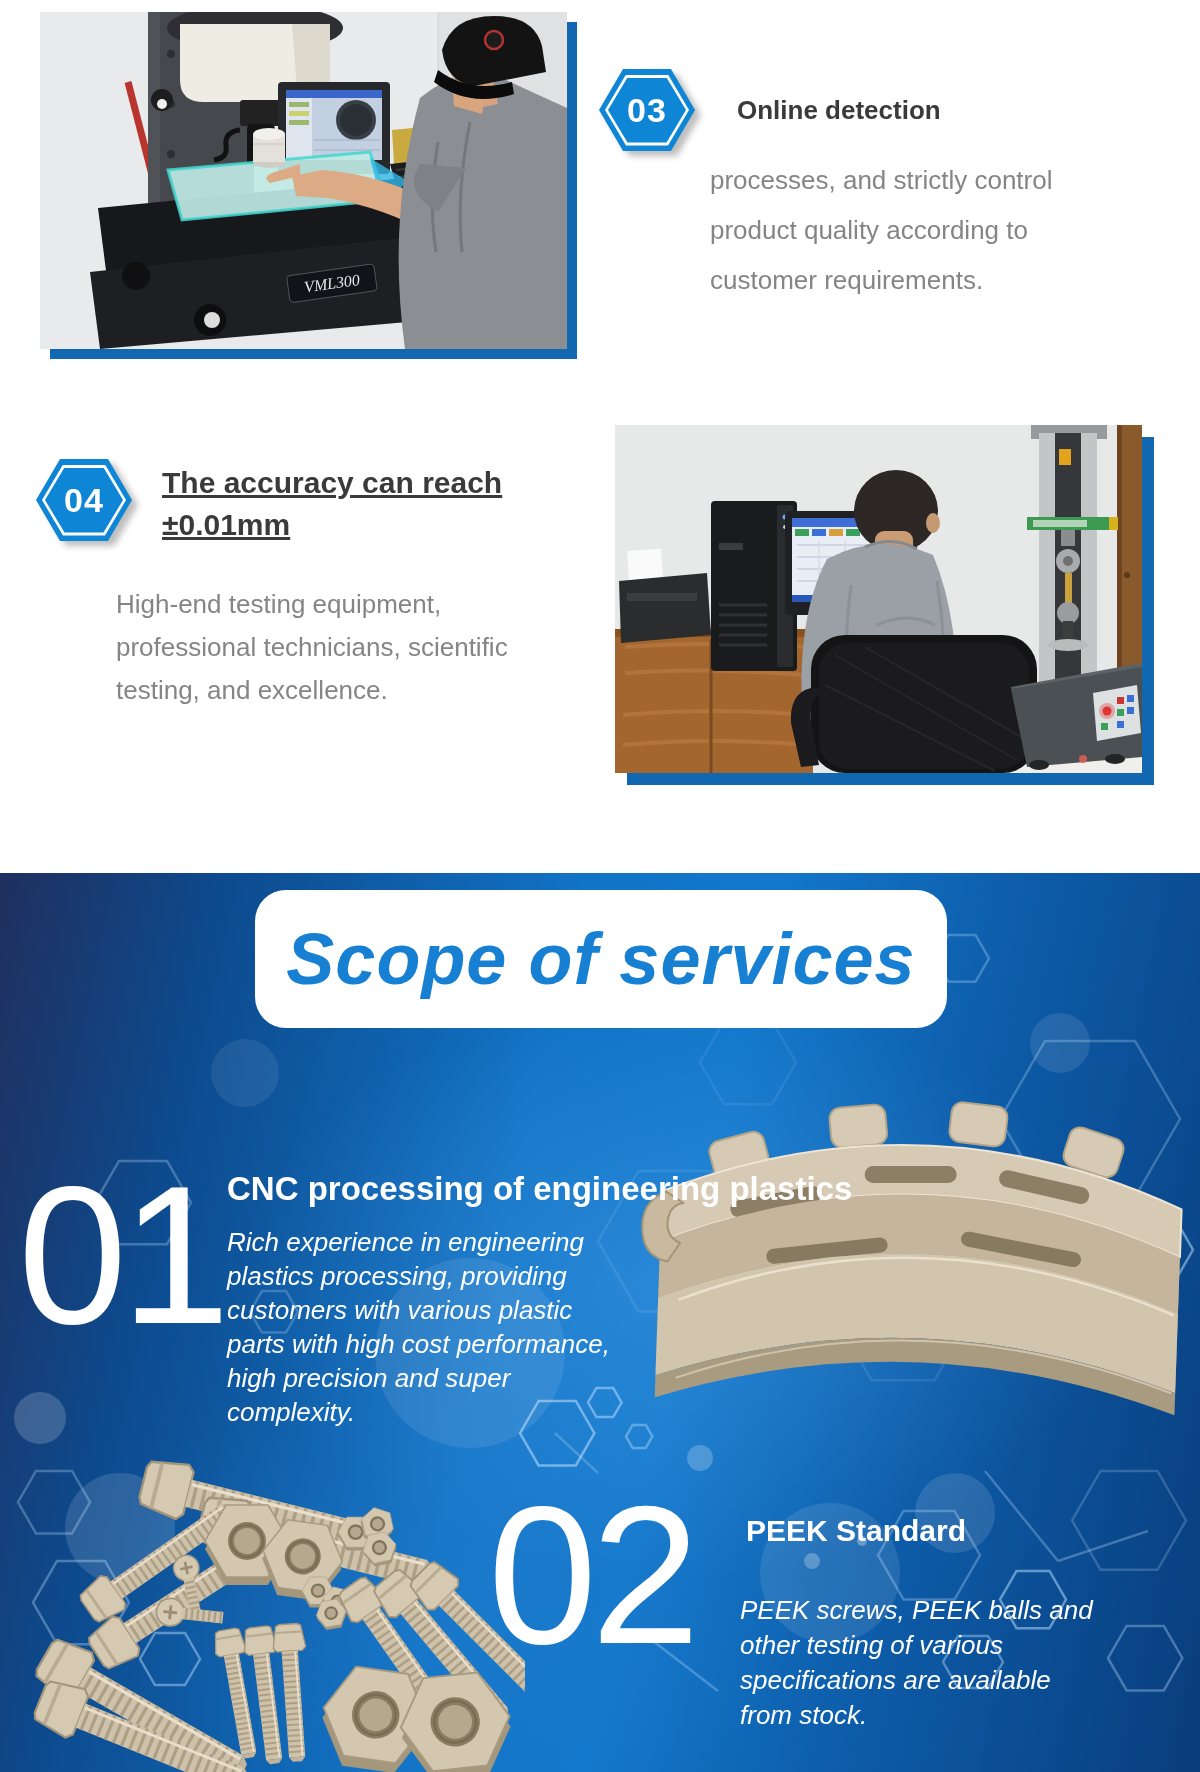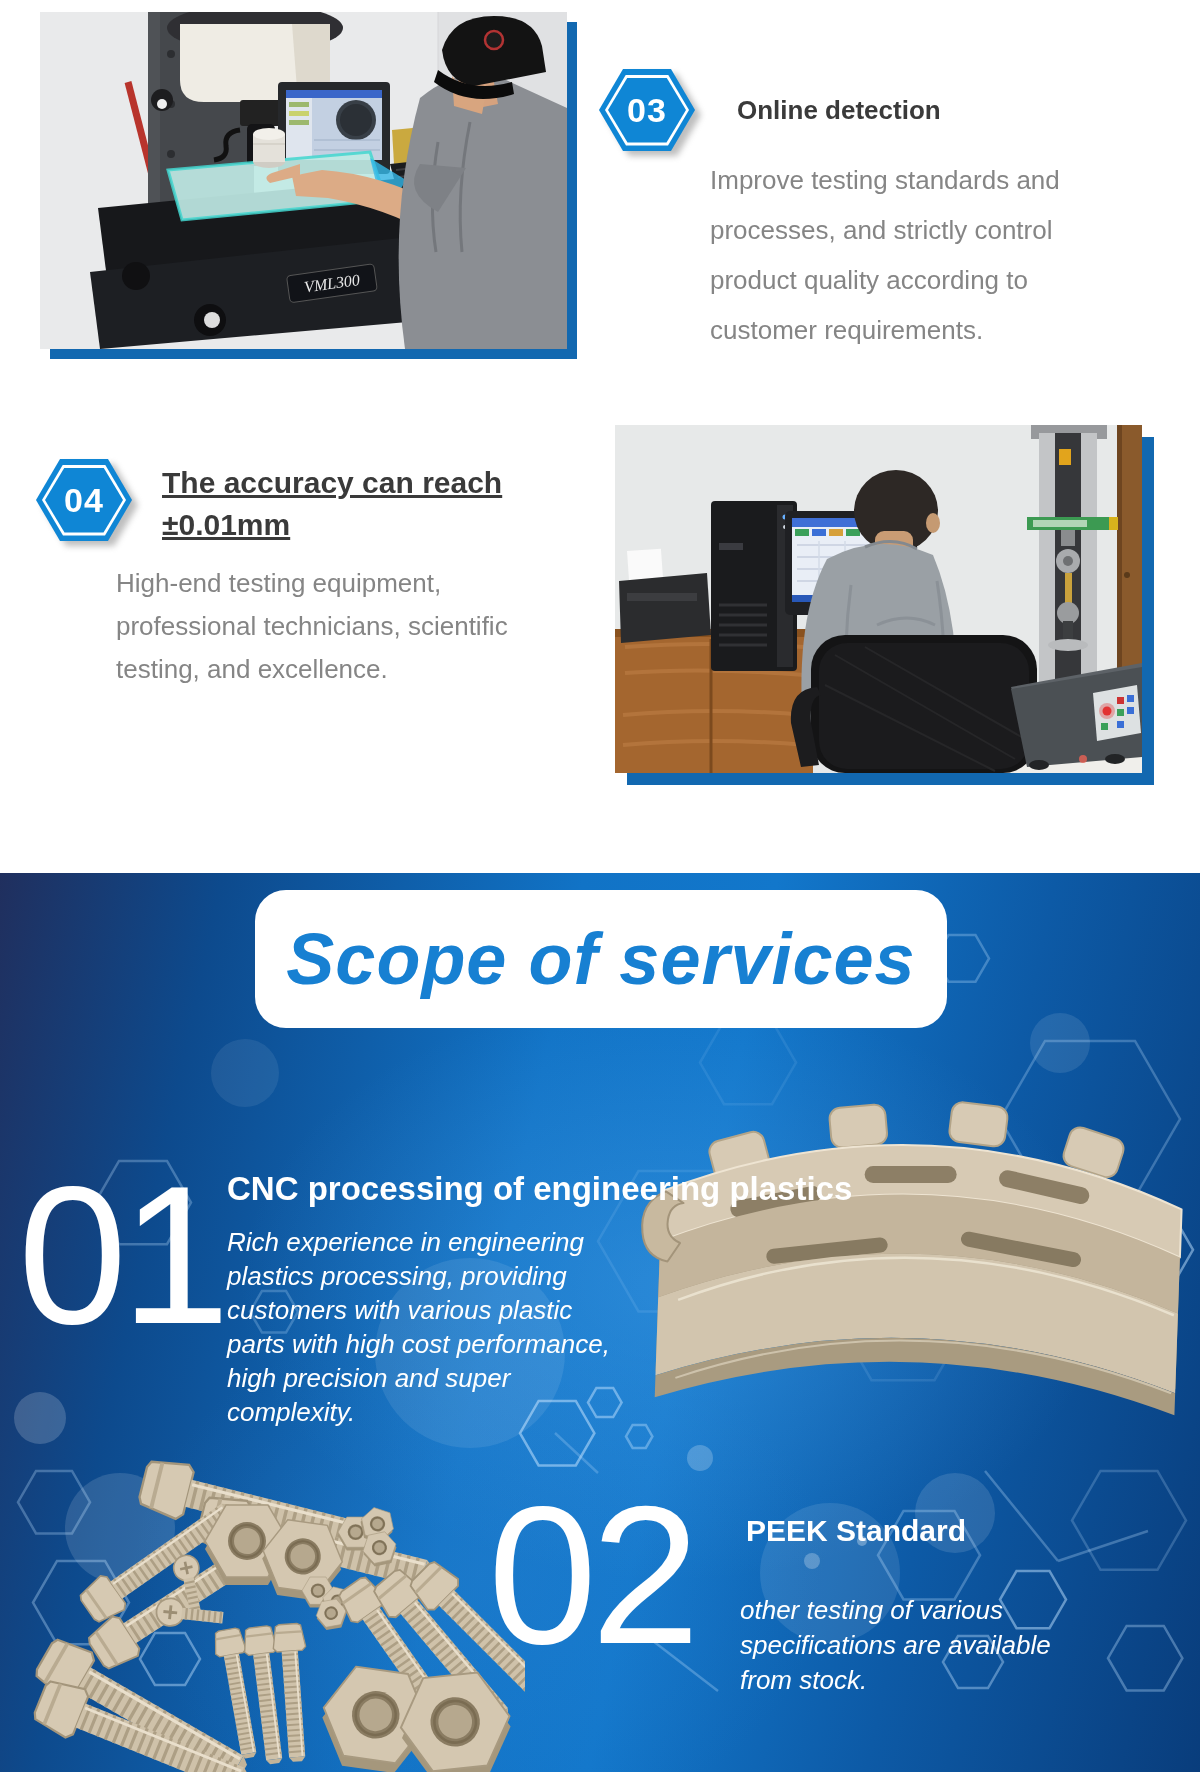--- a/index.html
+++ b/index.html
@@ -113,38 +113,37 @@
 
   <div class="hexwrap" style="left:599px;top:69px;">
     <div class="hex hex-outer">
         <div class="hex hex-white">
           <div class="hex hex-inner">03</div>
         </div>
       </div>
   </div>
   <div class="step-title" style="left:737px;top:95px;font-size:26px;">Online detection</div>
   <div class="step-body" style="left:710px;top:155px;font-size:26px;line-height:50px;">
-    <span class="line">Improve testing standards and</span>
     <span class="line">processes, and strictly control</span>
     <span class="line">product quality according to</span>
     <span class="line">customer requirements.</span>
   </div>
 
   <div class="hexwrap" style="left:36px;top:459px;">
     <div class="hex hex-outer">
         <div class="hex hex-white">
           <div class="hex hex-inner">04</div>
         </div>
       </div>
   </div>
   <div class="step-title" style="left:162px;top:462px;font-size:30px;line-height:42px;text-decoration:underline;">
     <span class="line">The accuracy can reach</span>
     <span class="line">±0.01mm</span>
   </div>
-  <div class="step-body" style="left:116px;top:562px;font-size:26px;line-height:43px;">
+  <div class="step-body" style="left:116px;top:583px;font-size:26px;line-height:43px;">
     <span class="line">High-end testing equipment,</span>
     <span class="line">professional technicians, scientific</span>
     <span class="line">testing, and excellence.</span>
   </div>
 
   <div class="photo-shadow" style="left:627px;top:437px;width:527px;height:348px;"></div>
   <div class="photo" style="left:615px;top:425px;width:527px;height:348px;">
     <svg width="527" height="348" viewBox="0 0 527 348">
       <rect width="527" height="348" fill="#e7e9e9"></rect>
       <polygon points="390,320 527,295 527,348 260,348" fill="#f0efeb"></polygon>
@@ -363,18 +362,19 @@
       <use href="#bolt" transform="translate(368,148) rotate(55) scale(1.15)"></use>
       <use href="#bolt" transform="translate(402,140) rotate(50) scale(1.2)"></use>
       <use href="#bolt" transform="translate(436,132) rotate(45) scale(1.2)"></use>
       <use href="#nut" transform="translate(330,238) rotate(8) scale(1.25)"></use>
       <use href="#nut" transform="translate(396,256) rotate(-6) scale(1.3)"></use>
     </svg>
 
     <div class="big-num" style="left:488px;top:605px;">02</div>
     <div class="svc-title" style="left:746px;top:641px;font-size:30px;">PEEK Standard</div>
     <div class="svc-body" style="left:740px;top:720px;font-size:26px;line-height:35px;">
+      <span class="line">PEEK screws, PEEK balls and</span>
       <span class="line">other testing of various</span>
       <span class="line">specifications are available</span>
       <span class="line">from stock.</span>
     </div>
   </div>
 </div>
 
 </body></html>

